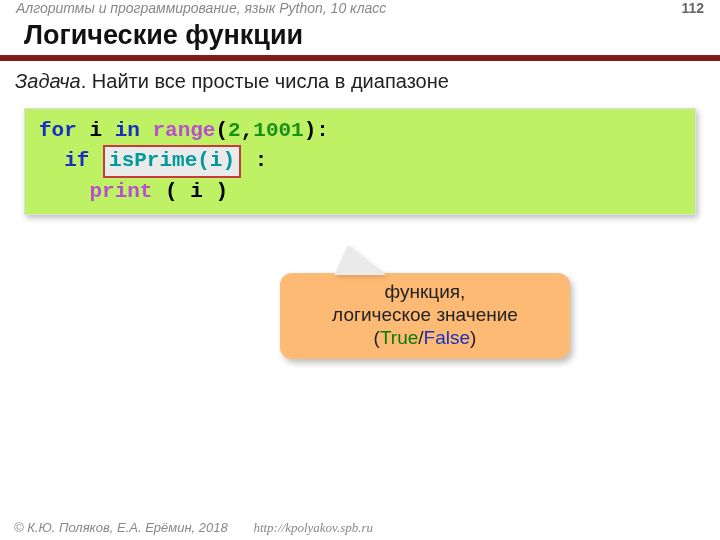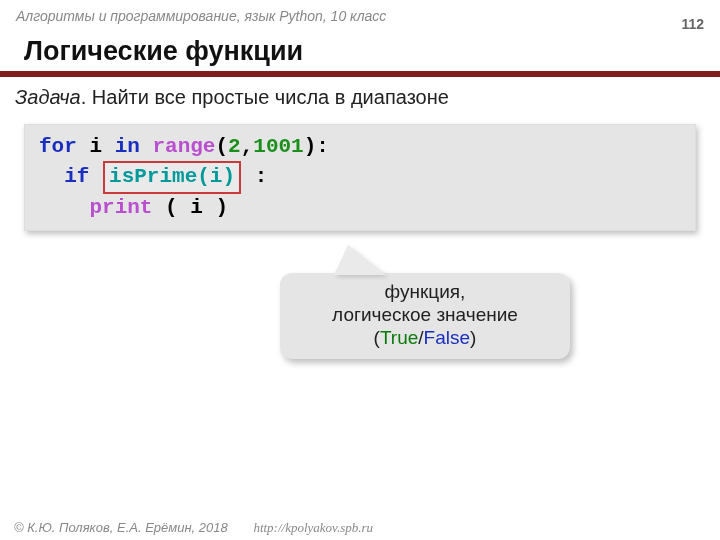--- a/index.html
+++ b/index.html
@@ -12,39 +12,39 @@
   }
   .header {
     display: flex;
     justify-content: space-between;
     align-items: center;
     padding: 0 16px 2px 16px;
     color: #888;
     font-style: italic;
     font-size: 14px;
   }
-  .pagenum { font-weight: bold; font-style: normal; color: #666; margin-top: 16px; }
+  .pagenum { font-weight: bold; font-style: normal; color: #666; }
   .title {
     font-size: 27px;
     font-weight: bold;
     padding: 2px 16px 4px 24px;
     border-bottom: 6px solid #7f1d1d;
     color: #111;
   }
   .task {
     padding: 8px 24px 4px 15px;
     font-size: 20px;
     color: #222;
     line-height: 1.25;
   }
   .task .label { font-style: italic; }
   .task .cont { padding-left: 28px; display: block; }
   .codebox {
     margin: 10px 24px 0 24px;
-    background: #e5e5e5;
+    background: #bef264;
     border: 1px solid #ddd;
     box-shadow: 2px 3px 6px rgba(0,0,0,0.25);
     padding: 8px 14px 8px 14px;
     font-family: "Courier New", monospace;
     font-size: 21px;
     font-weight: bold;
     line-height: 1.35;
     white-space: pre;
     position: relative;
   }
@@ -66,21 +66,21 @@
   }
   .pointer {
     width: 0; height: 0;
     border-left: 14px solid transparent;
     border-right: 38px solid transparent;
     border-bottom: 30px solid #eaeaea;
     margin-left: 54px;
     filter: drop-shadow(2px 2px 2px rgba(0,0,0,0.15));
   }
   .callout {
-    background: #e5e5e5;
+    background: #fdba74;
     border-radius: 12px;
     padding: 8px 20px 10px 20px;
     width: 290px;
     text-align: center;
     font-size: 19px;
     line-height: 1.2;
     color: #222;
     box-shadow: 3px 4px 6px rgba(0,0,0,0.25);
     margin-top: -2px;
   }

